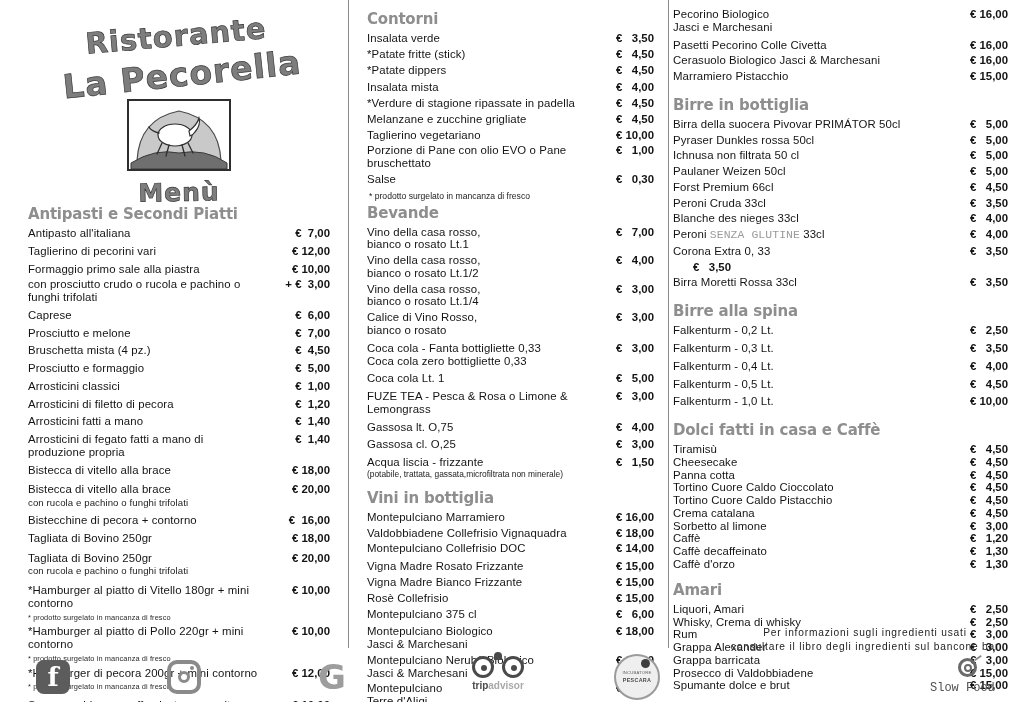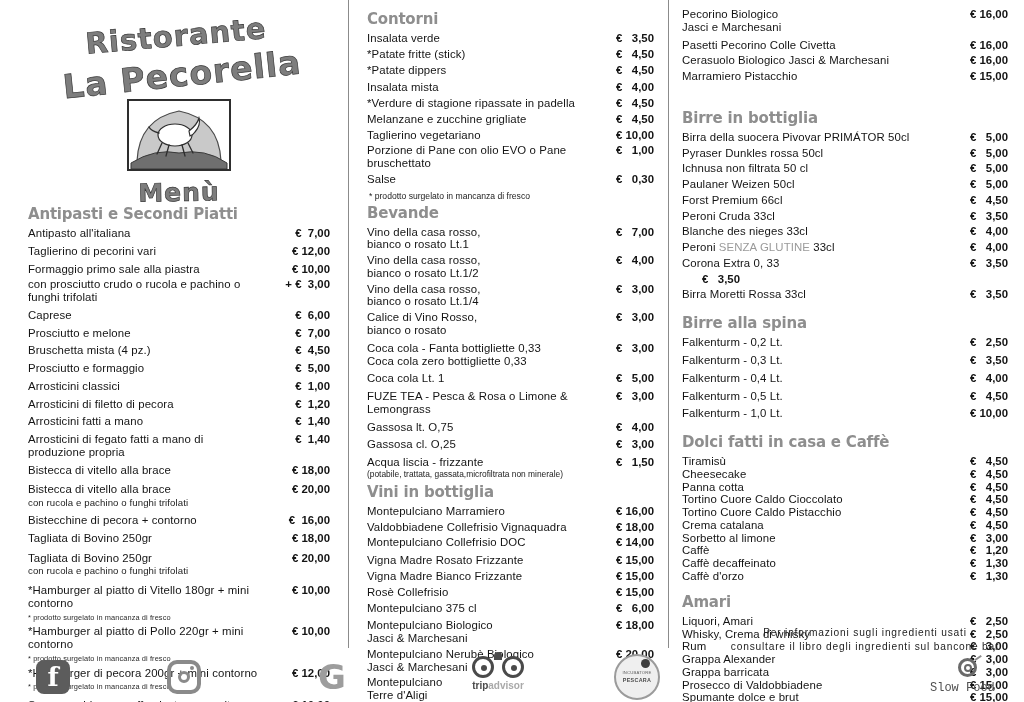--- a/index.html
+++ b/index.html
@@ -16,21 +16,21 @@
   
   .cols {
     position: absolute;
     top: 0; left: 0;
     width: 1024px; height: 648px;
     display: flex;
   }
   .col { position: relative; }
   .col-1 { width: 348px; padding: 10px 18px 0 28px; }
   .col-2 { width: 320px; padding: 10px 14px 0 18px; border-left: 1px solid #8b8b8b; }
-  .col-3 { width: 356px; padding: 8px 16px 0 13px; border-left: 1px solid #8b8b8b; }
+  .col-3 { width: 356px; padding: 8px 16px 0 4px; border-left: 1px solid #8b8b8b; }
 
   
   .logo-block { text-align: center; padding-top: 12px; }
   .logo-word {
     font-family: "DejaVu Sans", sans-serif;
     font-weight: bold;
     color: #7d7d7d;
     -webkit-text-stroke: 0.7px #3a3a3a;
     letter-spacing: 1px;
     line-height: 1;
@@ -50,21 +50,21 @@
 
   
   h2.sec {
     font-family: "DejaVu Sans", sans-serif;
     font-size: 15px;
     font-weight: bold;
     color: #8e8e8e;
     letter-spacing: -0.2px;
     margin: 0 0 4px 0;
   }
-  h2.sec.tight { margin-top: 26px; }
+  h2.sec.tight { margin-top: 13px; }
   .sec-antipasti { margin: 16px 0 6px 4px; }
 
   
   .rows { width: 100%; }
   .row {
     display: flex;
     align-items: flex-start;
     justify-content: space-between;
     line-height: 1.12;
   }
@@ -96,21 +96,21 @@
   }
   .footnote {
     font-size: 8.6px;
     color: #222;
     margin: 5px 0 3px 2px;
   }
   .paren {
     font-size: 8.4px;
     color: #222;
   }
-  .glut { color: #9a9a9a; }
+  .glut { color: #9a9a9a; font-family: Liberation Mono, monospace; }
   .smallcap { font-size: 9.4px; }
 
   
   .col-1 .pr { width: 66px; }
   .col-2 .pr { width: 60px; }
   .col-3 .pr { width: 58px; }
 
   .sp3 { height: 3px; }
   .sp5 { height: 5px; }
   .sp7 { height: 7px; }
@@ -454,21 +454,21 @@
             <span class="pr">€   3,00</span>
           </div>
         <div class="sp5"></div>
         <div class="row">
             <span class="nm">Acqua liscia - frizzante</span>
             <span class="pr">€   1,50</span>
           </div>
       </div>
       <div class="paren">(potabile, trattata, gassata,microfiltrata non minerale)</div>
 
-      <h2 class="sec tight" style="margin-top:4px">Vini in bottiglia</h2>
+      <h2 class="sec tight" style="margin-top:10px">Vini in bottiglia</h2>
       <div class="rows">
         <div class="row">
             <span class="nm">Montepulciano Marramiero</span>
             <span class="pr">€ 16,00</span>
           </div>
         <div class="sp3"></div>
         <div class="row">
             <span class="nm">Valdobbiadene Collefrisio Vignaquadra</span>
             <span class="pr">€ 18,00</span>
           </div>

